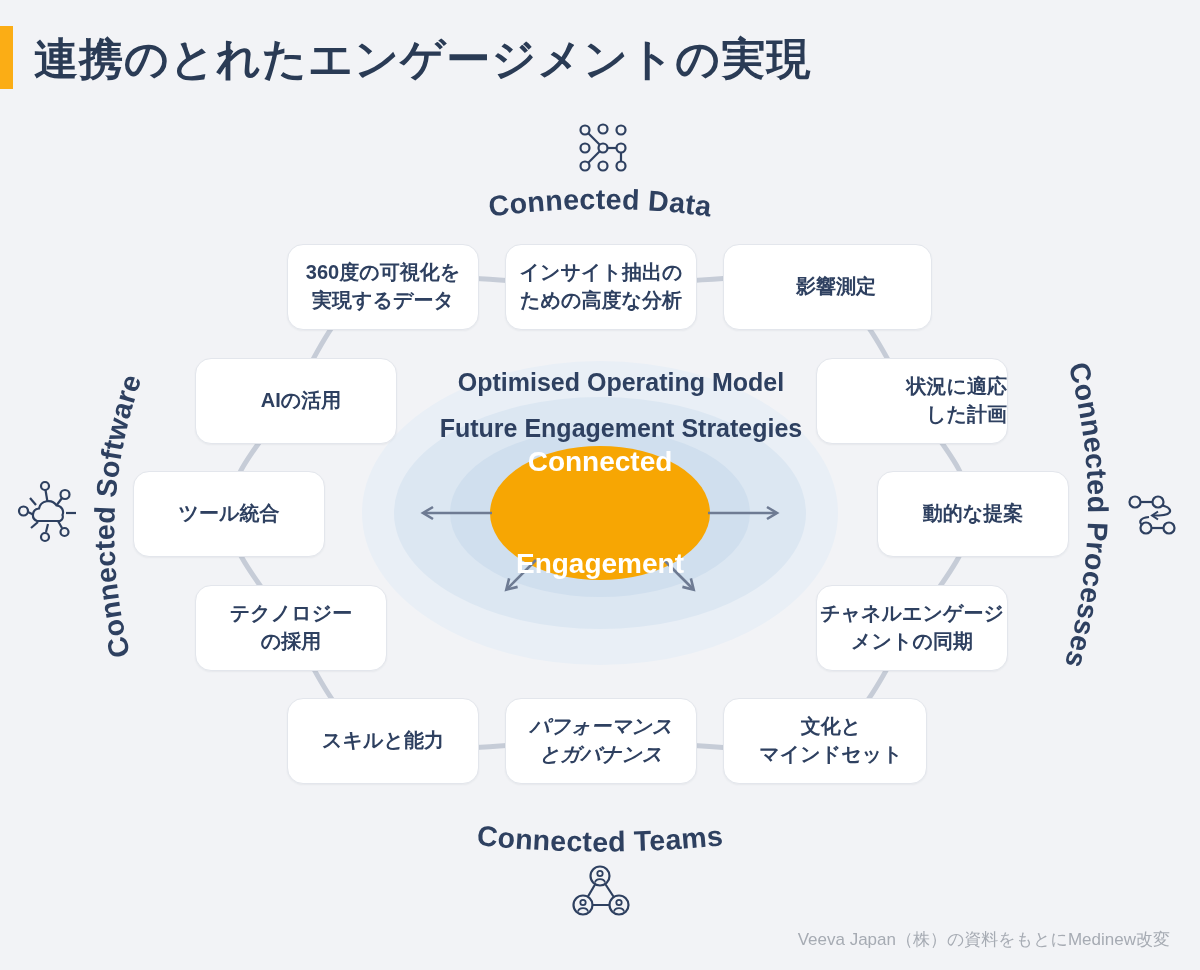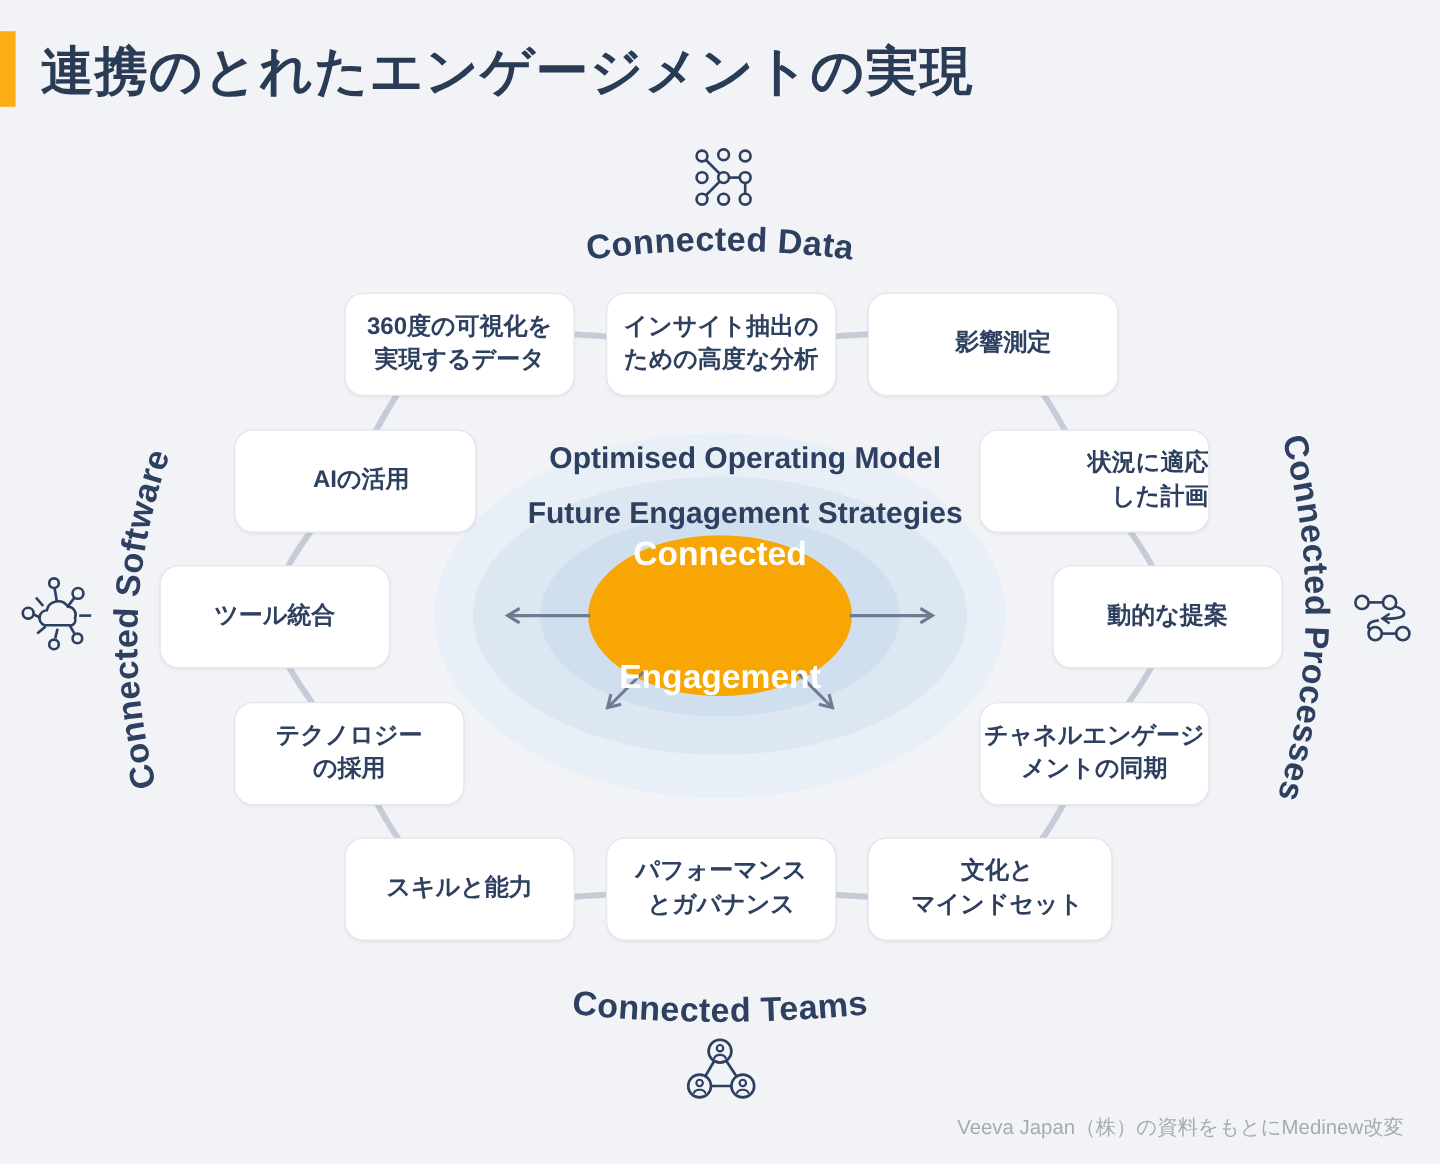--- a/index.html
+++ b/index.html
@@ -167,21 +167,21 @@
         <div>動的な提案</div>
       </div>
       <div class="node" style="left: 816px; top: 585px;">
         <div>チャネルエンゲージ</div>
         <div>メントの同期</div>
       </div>
       <div class="node" style="left: 723px; top: 698px; padding-left: 12px;">
         <div>文化と</div>
         <div>マインドセット</div>
       </div>
-      <div class="node" style="left: 505px; top: 698px;">
+      <div class="node" style="left: 505px; top: 698px; font-style: italic;">
         <div>パフォーマンス</div>
         <div>とガバナンス</div>
       </div>
       <div class="node" style="left: 287px; top: 698px;">
         <div>スキルと能力</div>
       </div>
       <div class="node" style="left: 195px; top: 585px;">
         <div>テクノロジー</div>
         <div>の採用</div>
       </div>

